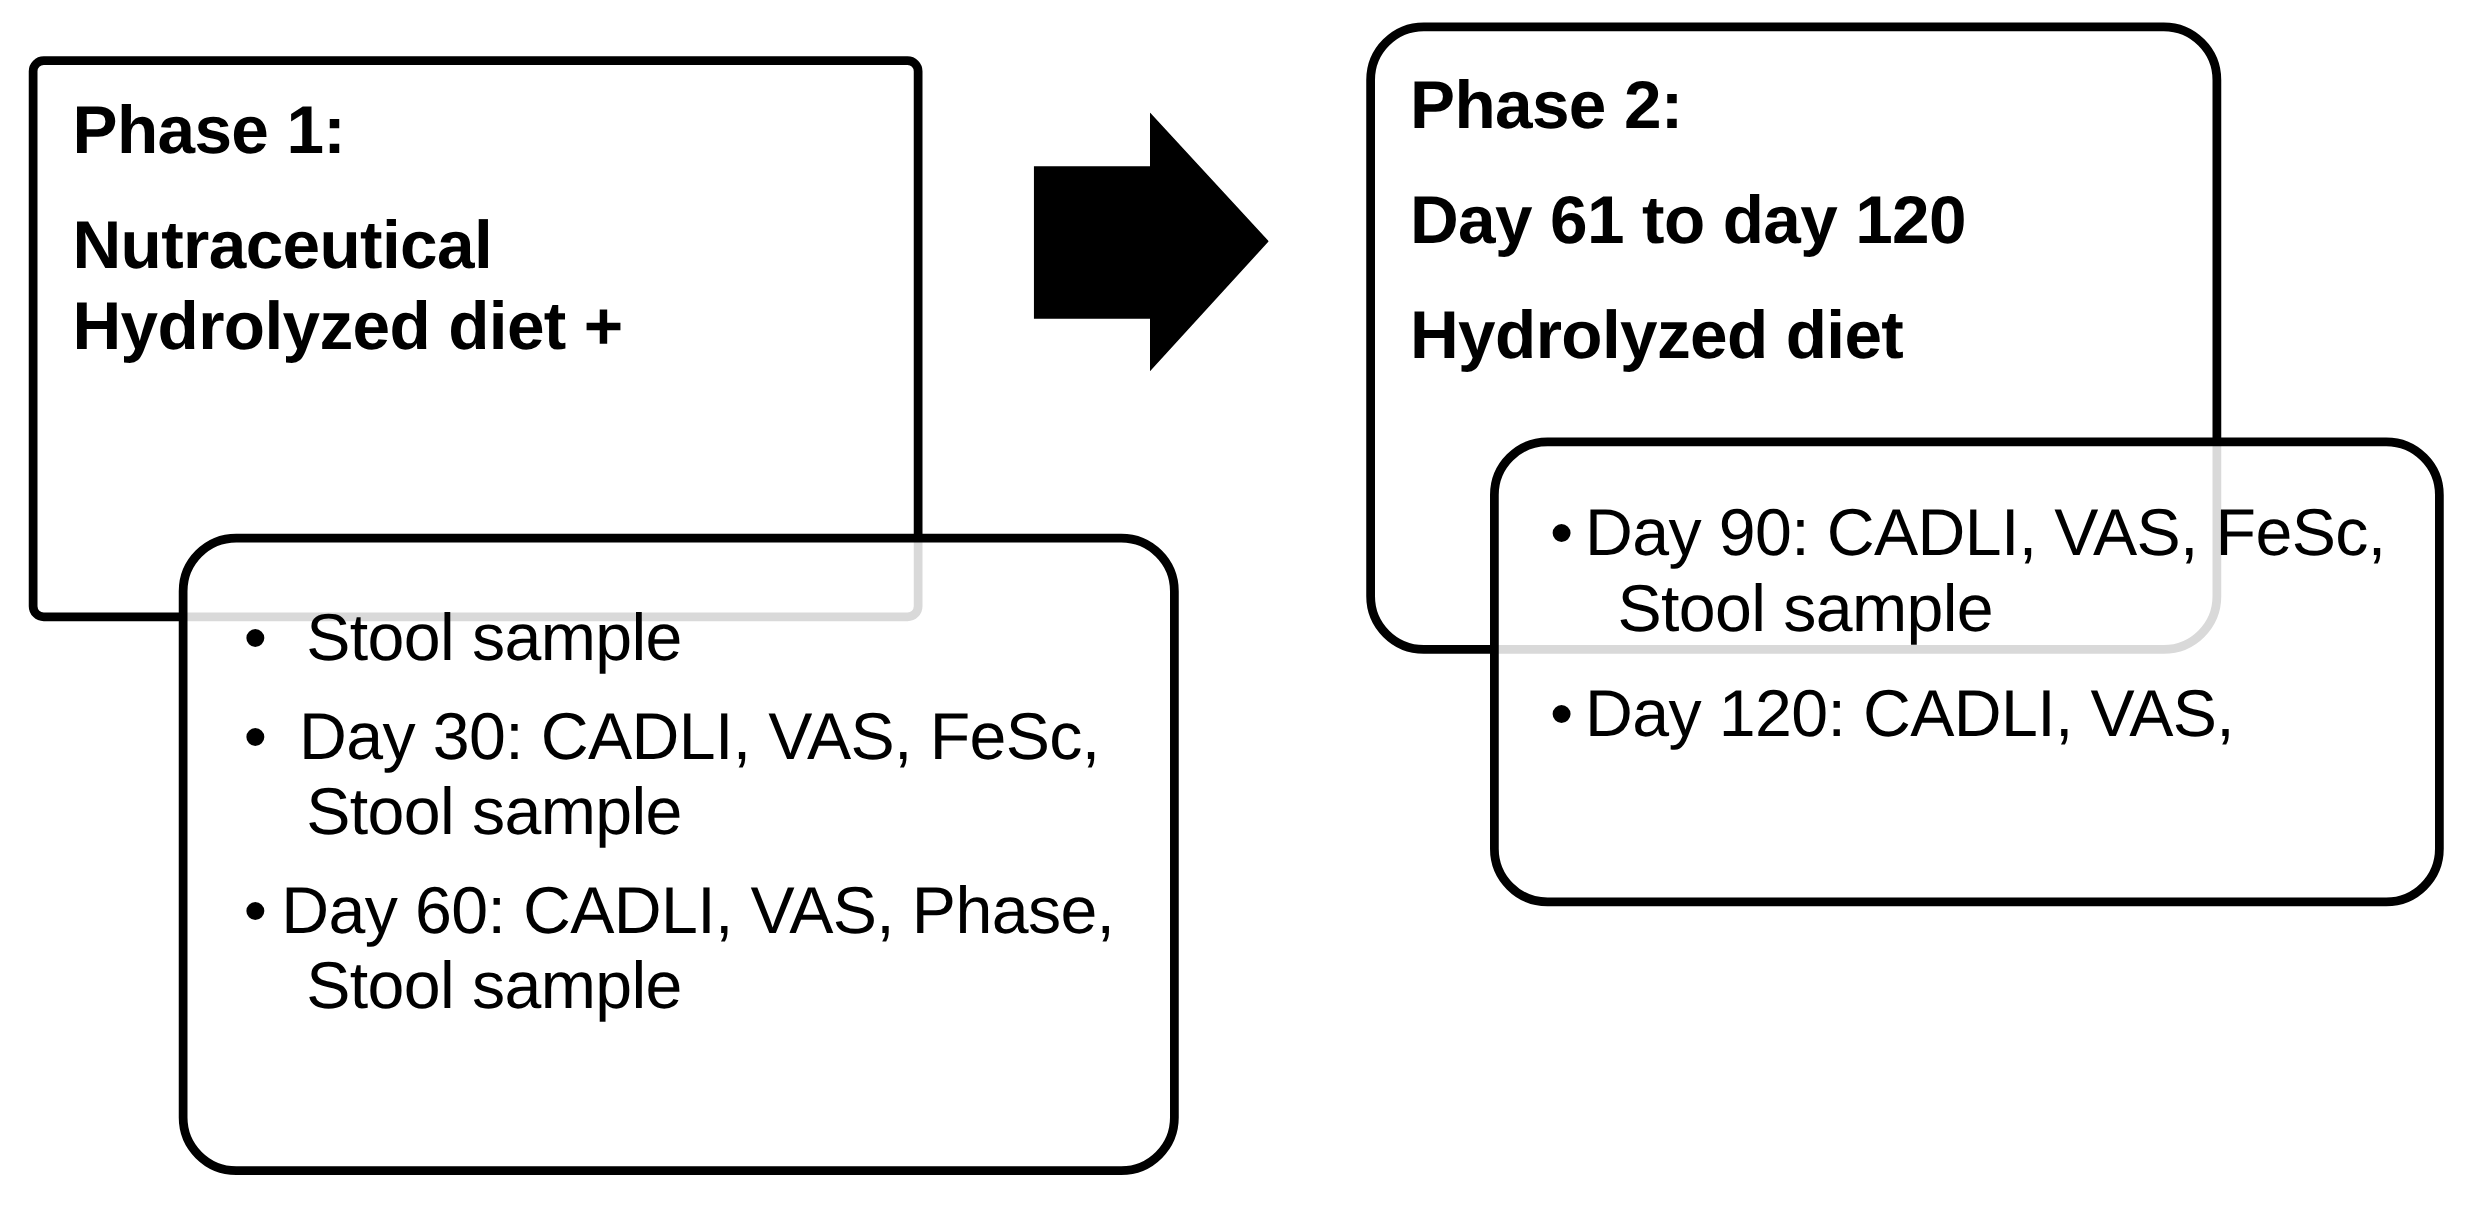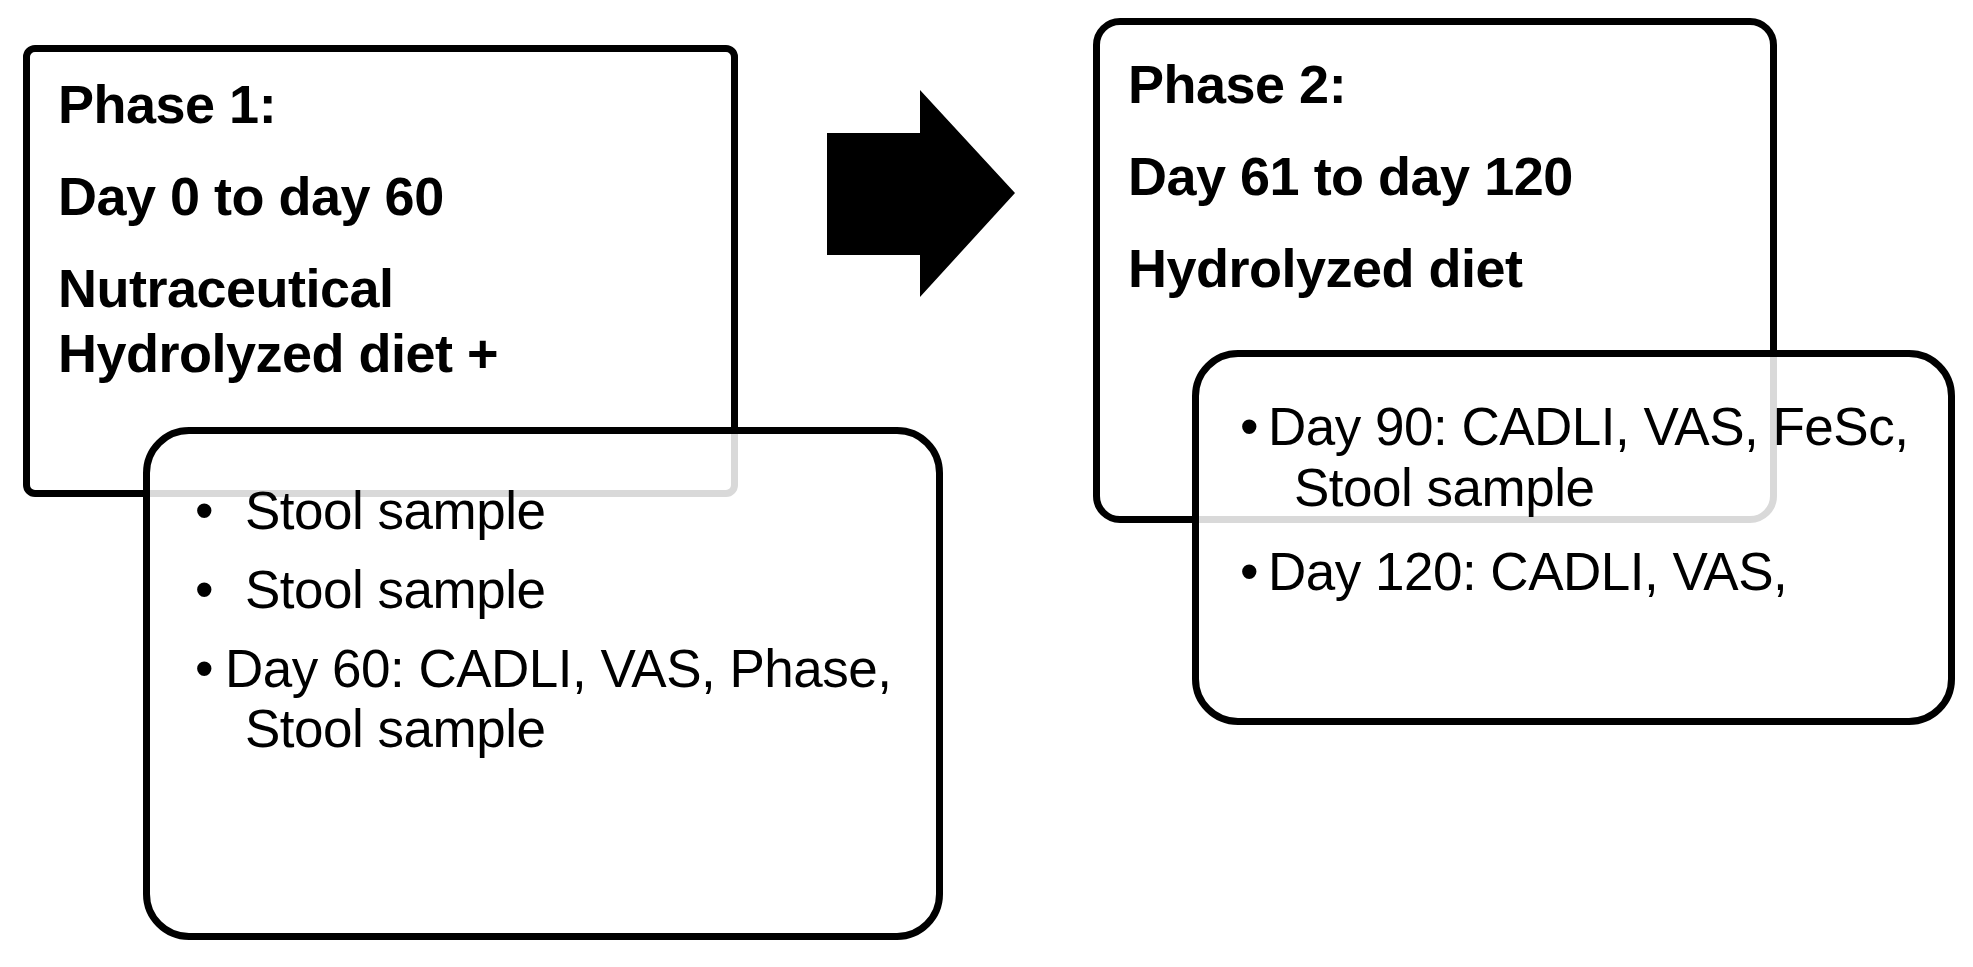--- a/index.html
+++ b/index.html
@@ -31,21 +31,21 @@
   .phase .para:last-child { margin-bottom: 0; }
   
   .notes {
     background: rgba(255, 255, 255, 0.85);
     z-index: 2;
     font-weight: 400;
     font-size: 53px;
     letter-spacing: -0.5px;
   }
   .p1 { left: 23px;  top: 45px;  width: 715px; height: 452px; padding: 20px 20px 0 28px; border-radius: 12px; }
-  .p2 { left: 1093px; top: 18px; width: 684px; height: 505px; padding: 27px 20px 0 28px; border-radius: 27px; }
+  .p2 { left: 1093px; top: 18px; width: 684px; height: 505px; padding: 27px 20px 0 28px; }
   .b1 { left: 143px; top: 427px; width: 800px; height: 513px; padding: 47px 18px 0 45px; line-height: 60px; }
   .b2 { left: 1192px; top: 350px; width: 763px; height: 375px; padding: 39px 16px 0 41px; line-height: 61px; }
   .item { display: flex; align-items: flex-start; margin: 0 0 19px 0; }
   .b2 .item { margin-bottom: 23px; }
   .item:last-child { margin-bottom: 0; }
   .dot { flex: 0 0 auto; width: 30px; }
   .b2 .dot { width: 28px; }
   .lines { flex: 1 1 auto; }
   .bl { white-space: pre; }
   .bl.cont { padding-left: 20px; }
@@ -61,37 +61,37 @@
   .arrow-wrap svg { display: block; width: 100%; height: 100%; }
   .arrow-wrap polygon { fill: #000000; }
 </style>
 </head>
 <body>
 
 <div class="canvas">
 
   <div class="box phase p1">
     <div class="para">Phase 1:</div>
-    <div class="para">Day 0 to day 60</div>
     <div class="para">
       <div>Nutraceutical</div>
       <div>Hydrolyzed diet +</div>
     </div>
   </div>
 
   <div class="box notes b1">
     <div class="item">
       <span class="dot">•</span>
       <div class="lines">
         <div class="bl cont">Stool sample</div>
       </div>
     </div>
     <div class="item">
       <span class="dot">•</span>
       <div class="lines">
+        <div class="bl"> Day 30: CADLI, VAS, FeSc,</div>
         <div class="bl cont">Stool sample</div>
       </div>
     </div>
     <div class="item">
       <span class="dot">•</span>
       <div class="lines">
         <div class="bl">Day 60: CADLI, VAS, Phase,</div>
         <div class="bl cont">Stool sample</div>
       </div>
     </div>

